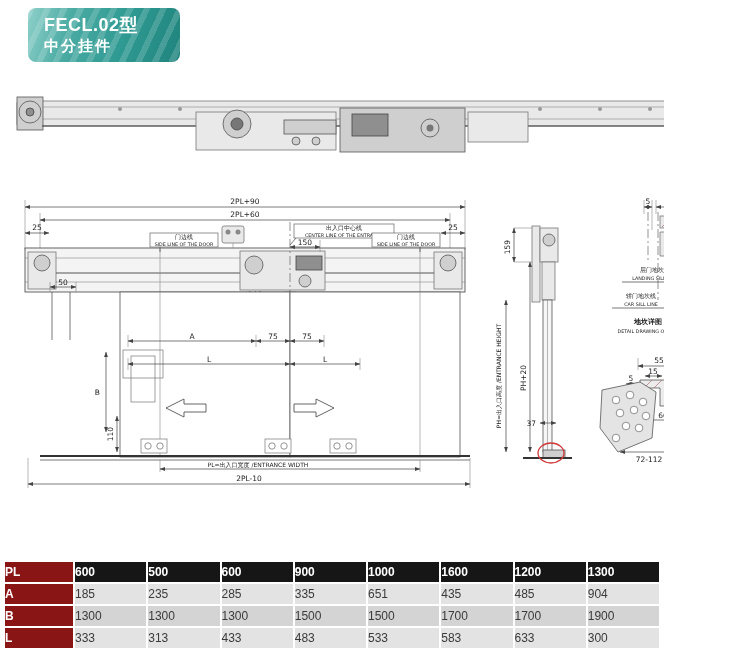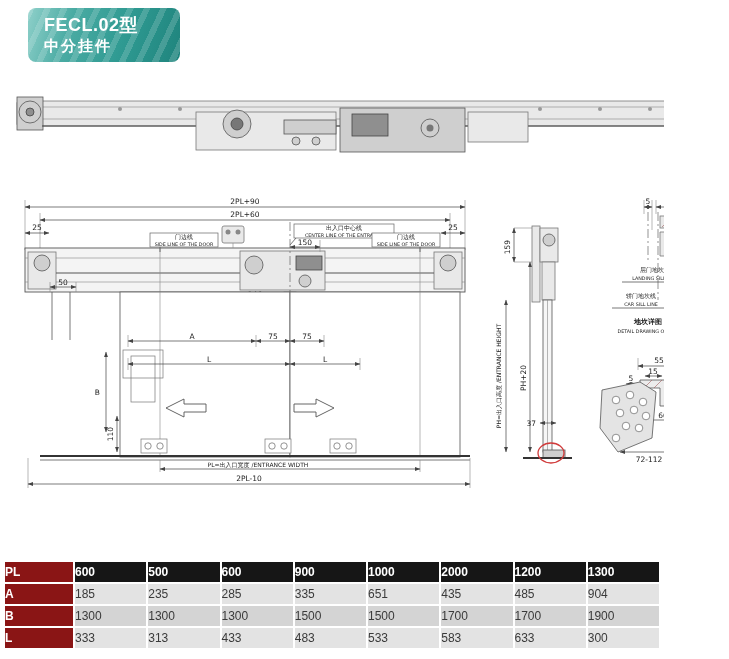--- a/index.html
+++ b/index.html
@@ -326,21 +326,21 @@
           <col>
         </colgroup>
       <tbody>
           <tr>
         <th class="lbl">PL</th>
         <th class="hdr">600</th>
         <th class="hdr">500</th>
         <th class="hdr">600</th>
         <th class="hdr">900</th>
         <th class="hdr">1000</th>
-        <th class="hdr">2000</th>
+        <th class="hdr">1600</th>
         <th class="hdr">1200</th>
         <th class="hdr">1300</th>
       </tr>
       <tr>
         <th class="lbl">A</th>
         <td>185</td>
         <td>235</td>
         <td>285</td>
         <td>335</td>
         <td>651</td>

